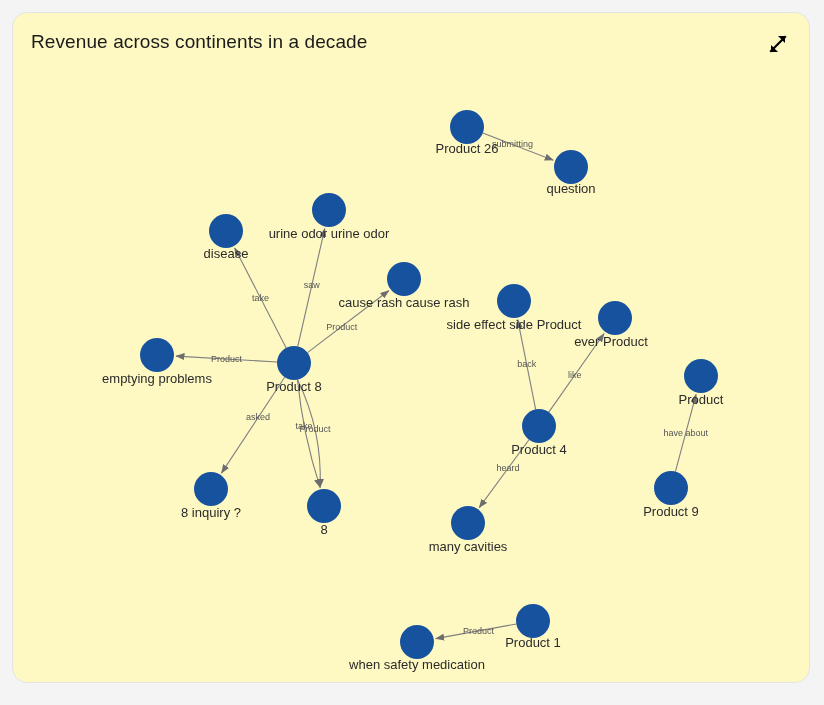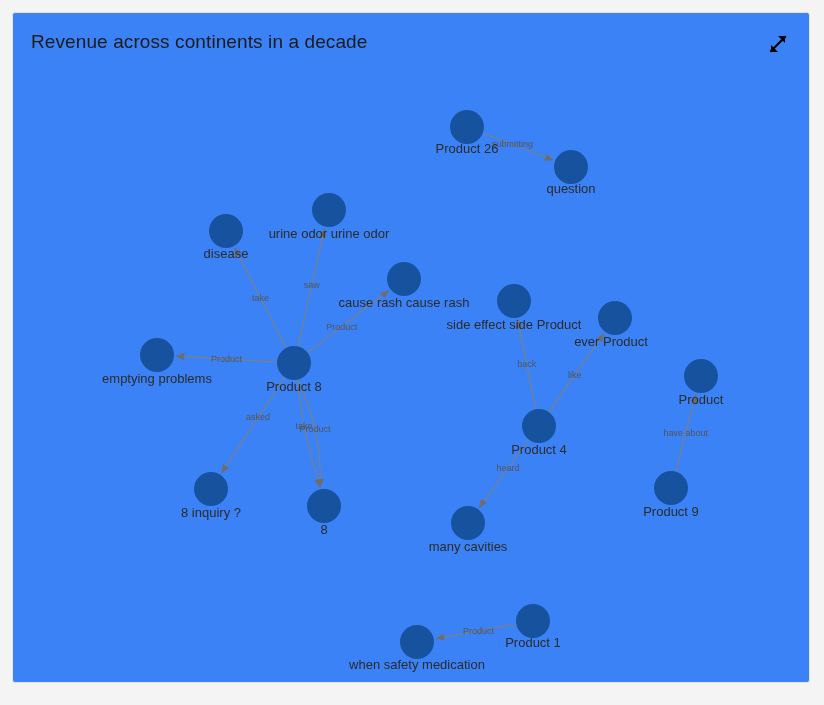--- a/index.html
+++ b/index.html
@@ -10,23 +10,23 @@
     height: 705px;
     overflow: hidden;
     font-family: "Liberation Sans", sans-serif;
   }
   #card {
     position: absolute;
     left: 12px;
     top: 12px;
     width: 798px;
     height: 671px;
-    background: #3b82f6;
+    background: #fef9c3;
     border: 1px solid #e4e4e4;
-    border-radius: 3px;
+    border-radius: 15px;
     box-sizing: border-box;
   }
   #title {
     position: absolute;
     left: 18px;
     top: 18px;
     font-size: 19px;
     color: #1b1b1b;
     letter-spacing: 0.1px;
     white-space: nowrap;

